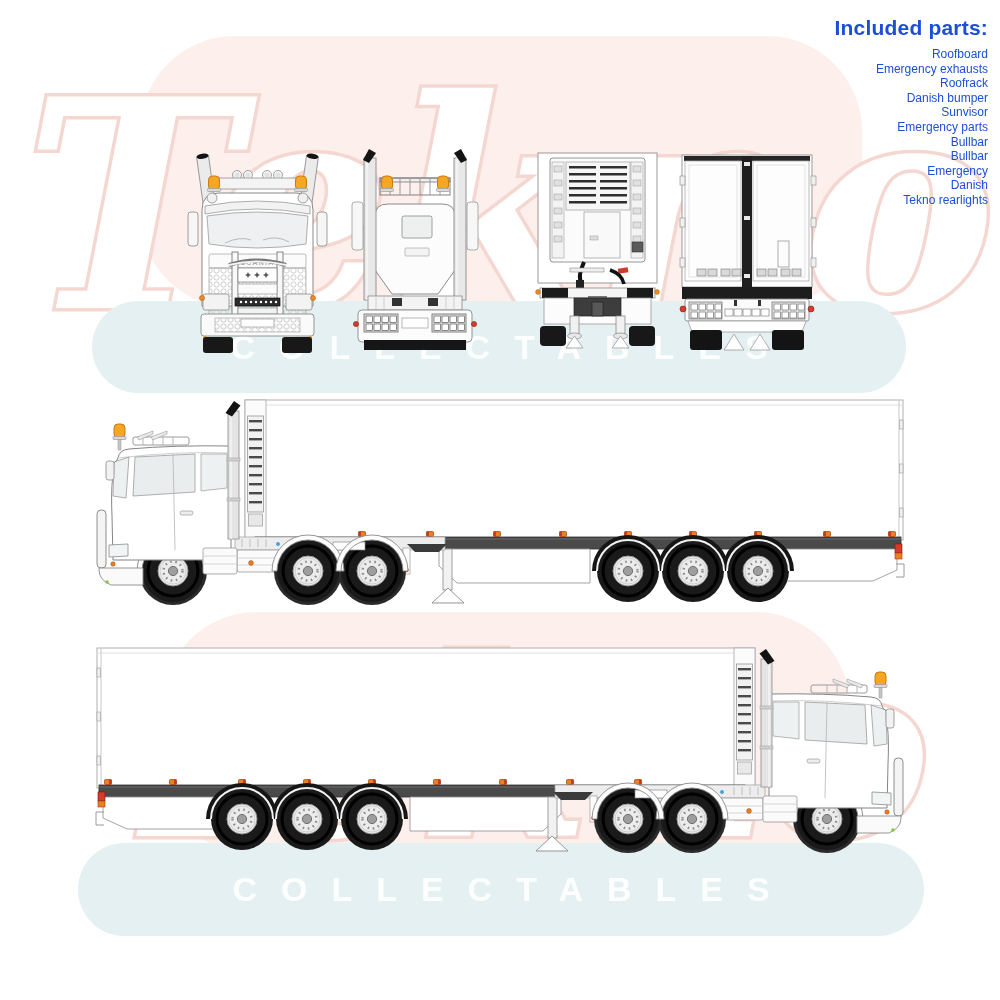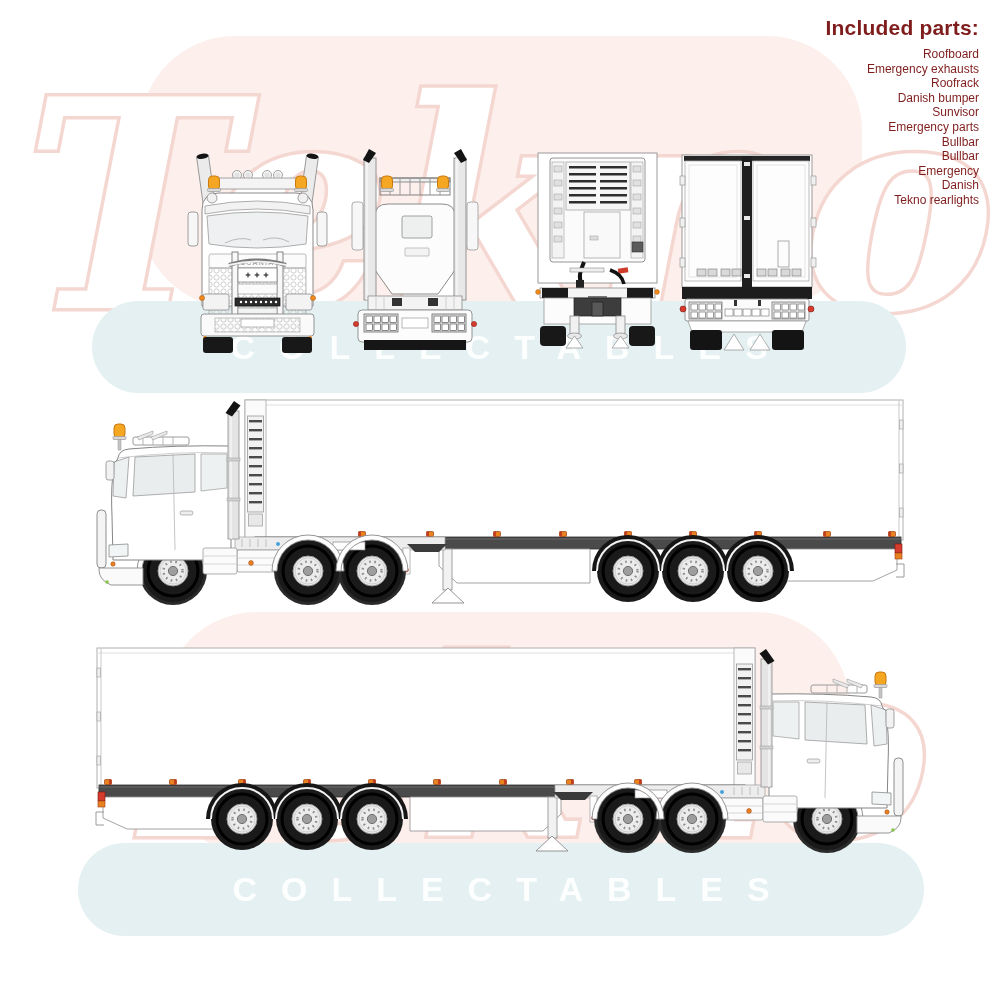--- a/index.html
+++ b/index.html
@@ -13,21 +13,21 @@
                     fill:#ffffff; stroke:#f5d7d1; stroke-width:7px; paint-order:stroke;
                     text-anchor:middle; }
   .wm-script-top    { left:110px; top:8px;   width:800px; height:372px; }
   .wm-script-bottom { left:110px; top:598px; width:800px; height:292px; }
   .wm-band { position:absolute; background:#e4f0f1; border-radius:48px; z-index:3;
              display:flex; align-items:center; justify-content:center; }
   .wm-band-top    { left:92px; top:301px; width:814px; height:92px; }
   .wm-band-bottom { left:78px; top:843px; width:846px; height:93px; }
   .wm-band span { color:rgba(255,255,255,0.92); font-weight:bold; font-size:34px;
                   letter-spacing:24px; padding-left:24px; white-space:nowrap; }
-  .parts { position:absolute; top:16px; right:21px; text-align:right; color:#7f1d1d; z-index:6; }
+  .parts { position:absolute; top:16px; right:12px; text-align:right; color:#1d4ed8; z-index:6; }
   .parts-title { font-size:21px; font-weight:bold; margin-bottom:7px; letter-spacing:0.2px; }
   .part-item { font-size:12px; line-height:14.6px; }
   .view { position:absolute; overflow:visible; z-index:5; }
   .v-a { left:185px; top:148px; }
   .v-b { left:350px; top:148px; }
   .v-c { left:532px; top:150px; }
   .v-d { left:676px; top:146px; }
   .v-e { left:85px;  top:398px; }
   .v-f { left:85px;  top:646px; }
   .defs-svg { position:absolute; width:0; height:0; }

